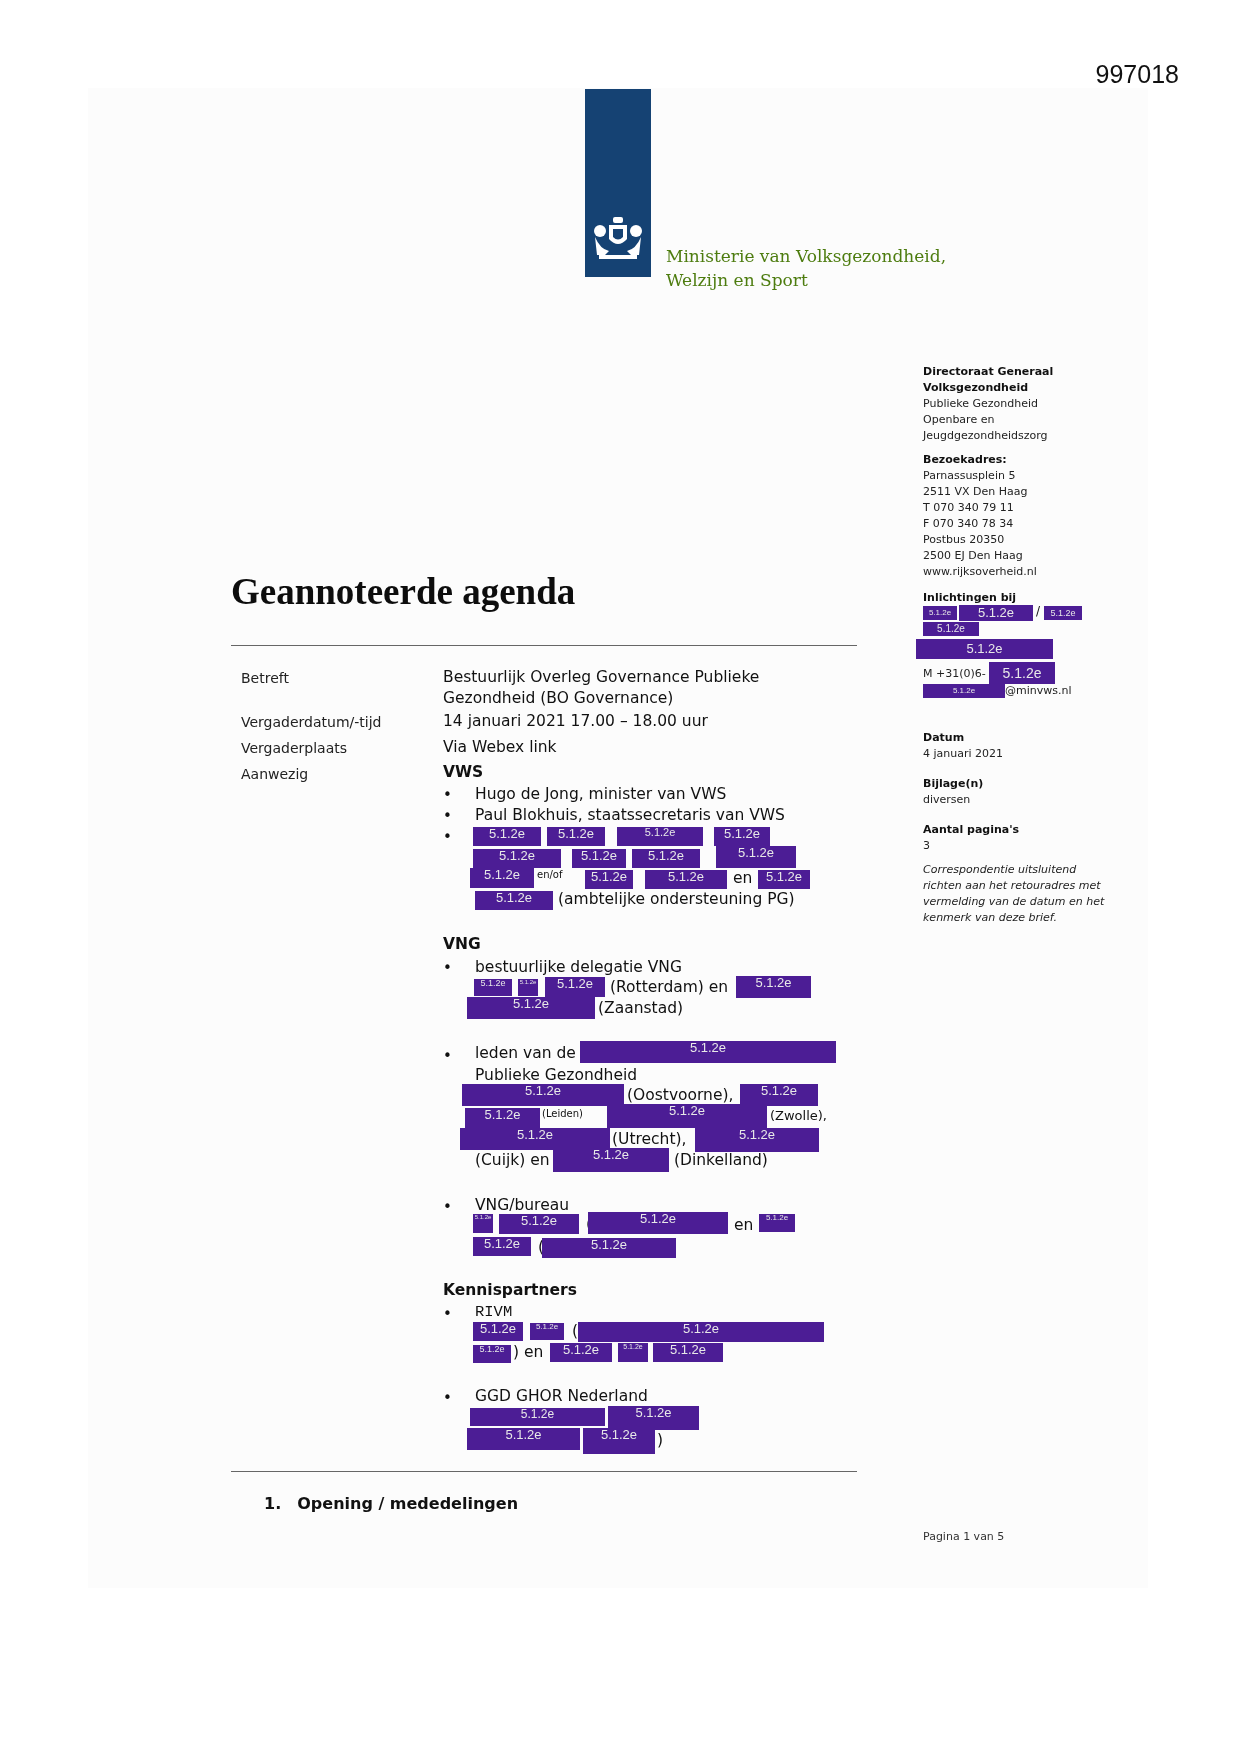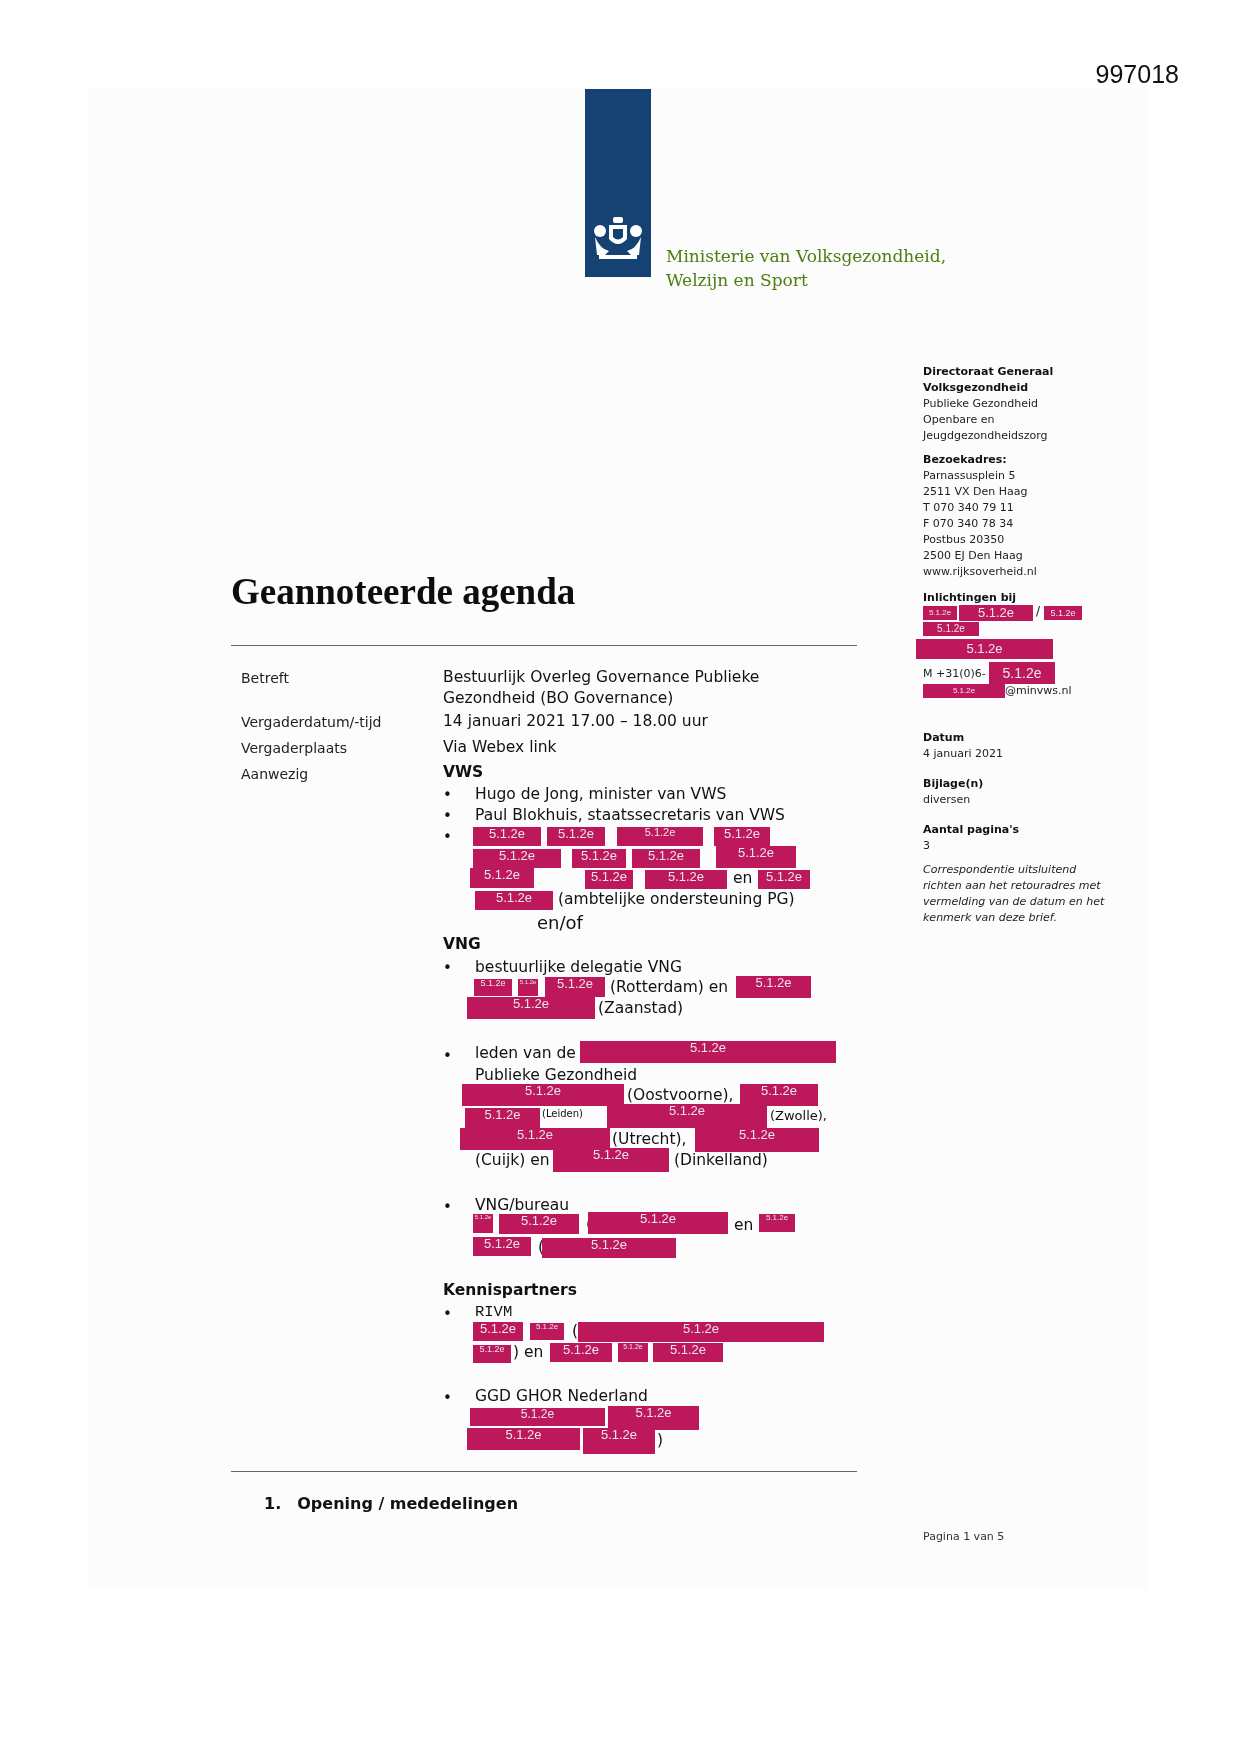--- a/index.html
+++ b/index.html
@@ -5,21 +5,21 @@
   html, body { margin:0; padding:0; }
   body { width:1241px; height:1754px; background:#ffffff; position:relative; overflow:hidden;
          font-family:"DejaVu Sans", sans-serif; color:#111; }
   .scan { position:absolute; left:88px; top:88px; width:1060px; height:1500px; background:#fcfcfc; }
   .docnum { position:absolute; right:62px; top:60px; font-family:"Liberation Sans", sans-serif; font-size:25px; color:#111; }
   .logo-bar { position:absolute; left:585px; top:89px; width:66px; height:188px; background:#154273; }
   .logo-emblem { position:absolute; left:589px; top:215px; width:58px; height:50px; }
   .ministry { position:absolute; left:666px; top:212px; font-family:"DejaVu Serif", serif; font-size:17px; line-height:24px; color:#4d7c0f;margin-top:32px; }
   .sidecol { position:absolute; left:923px; font-size:11px; line-height:16px; color:#222; }
   .sidecol .b { font-weight:bold; color:#111; }
-  .red { display:inline-block; background:#be185d; color:#e8e8e8; font-family:"Liberation Sans", sans-serif; text-align:center; vertical-align:middle; line-height:1; }
+  .red { display:inline-block; background:#4c1d95; color:#e8e8e8; font-family:"Liberation Sans", sans-serif; text-align:center; vertical-align:middle; line-height:1; }
   .title { position:absolute; left:231px; top:570px; font-family:"Liberation Serif", serif; font-weight:bold; font-size:37px; color:#0d0d0d; }
   .rule { position:absolute; left:231px; width:626px; height:1px; background:#666; }
   .lbl { position:absolute; left:241px; font-size:14px; color:#222; }
   .val { position:absolute; left:443px; font-size:15.5px; line-height:21px; color:#111; }
   .sec { position:absolute; left:443px; font-size:15.5px; font-weight:bold; }
   .bullet { position:absolute; left:443px; font-size:15px; }
   .item { position:absolute; left:475px; font-size:15.5px; line-height:21px; color:#111; }
   .abs { position:absolute; }
   .agenda { position:absolute; left:264px; top:1494px; font-size:16px; font-weight:bold; }
   .agenda span { margin-right:16px; }
@@ -118,21 +118,21 @@
 <div class="bullet" style="top:828px;">•</div>
 <span class="red abs" style="left:473px;top:827px;width:68px;height:19px;font-size:13px;">5.1.2e</span>
 <span class="red abs" style="left:547px;top:827px;width:58px;height:19px;font-size:13px;">5.1.2e</span>
 <span class="red abs" style="left:617px;top:827px;width:86px;height:19px;font-size:11px;">5.1.2e</span>
 <span class="red abs" style="left:714px;top:827px;width:56px;height:19px;font-size:13px;">5.1.2e</span>
 <span class="red abs" style="left:473px;top:849px;width:88px;height:19px;font-size:13px;">5.1.2e</span>
 <span class="red abs" style="left:572px;top:849px;width:54px;height:19px;font-size:13px;">5.1.2e</span>
 <span class="red abs" style="left:632px;top:849px;width:68px;height:19px;font-size:13px;">5.1.2e</span>
 <span class="red abs" style="left:716px;top:846px;width:80px;height:22px;font-size:13px;">5.1.2e</span>
 <span class="red abs" style="left:470px;top:868px;width:64px;height:20px;font-size:13px;">5.1.2e</span>
-<span class="abs" style="left:537px;top:912px;font-size:18px;">en/of</span>
+<span class="abs" style="left:537px;top:869px;font-size:10px;">en/of</span>
 <span class="red abs" style="left:585px;top:870px;width:48px;height:19px;font-size:13px;">5.1.2e</span>
 <span class="red abs" style="left:645px;top:870px;width:82px;height:19px;font-size:13px;">5.1.2e</span>
 <span class="abs" style="left:733px;top:869px;font-size:15.5px;">en</span>
 <span class="red abs" style="left:758px;top:870px;width:52px;height:19px;font-size:13px;">5.1.2e</span>
 <span class="red abs" style="left:475px;top:891px;width:78px;height:19px;font-size:13px;">5.1.2e</span>
 <span class="abs" style="left:558px;top:890px;font-size:15.5px;">(ambtelijke ondersteuning PG)</span>
 
 <div class="sec" style="top:935px;">VNG</div>
 <div class="bullet" style="top:959px;">•</div>
 <div class="item" style="top:957px;">bestuurlijke delegatie VNG</div>

